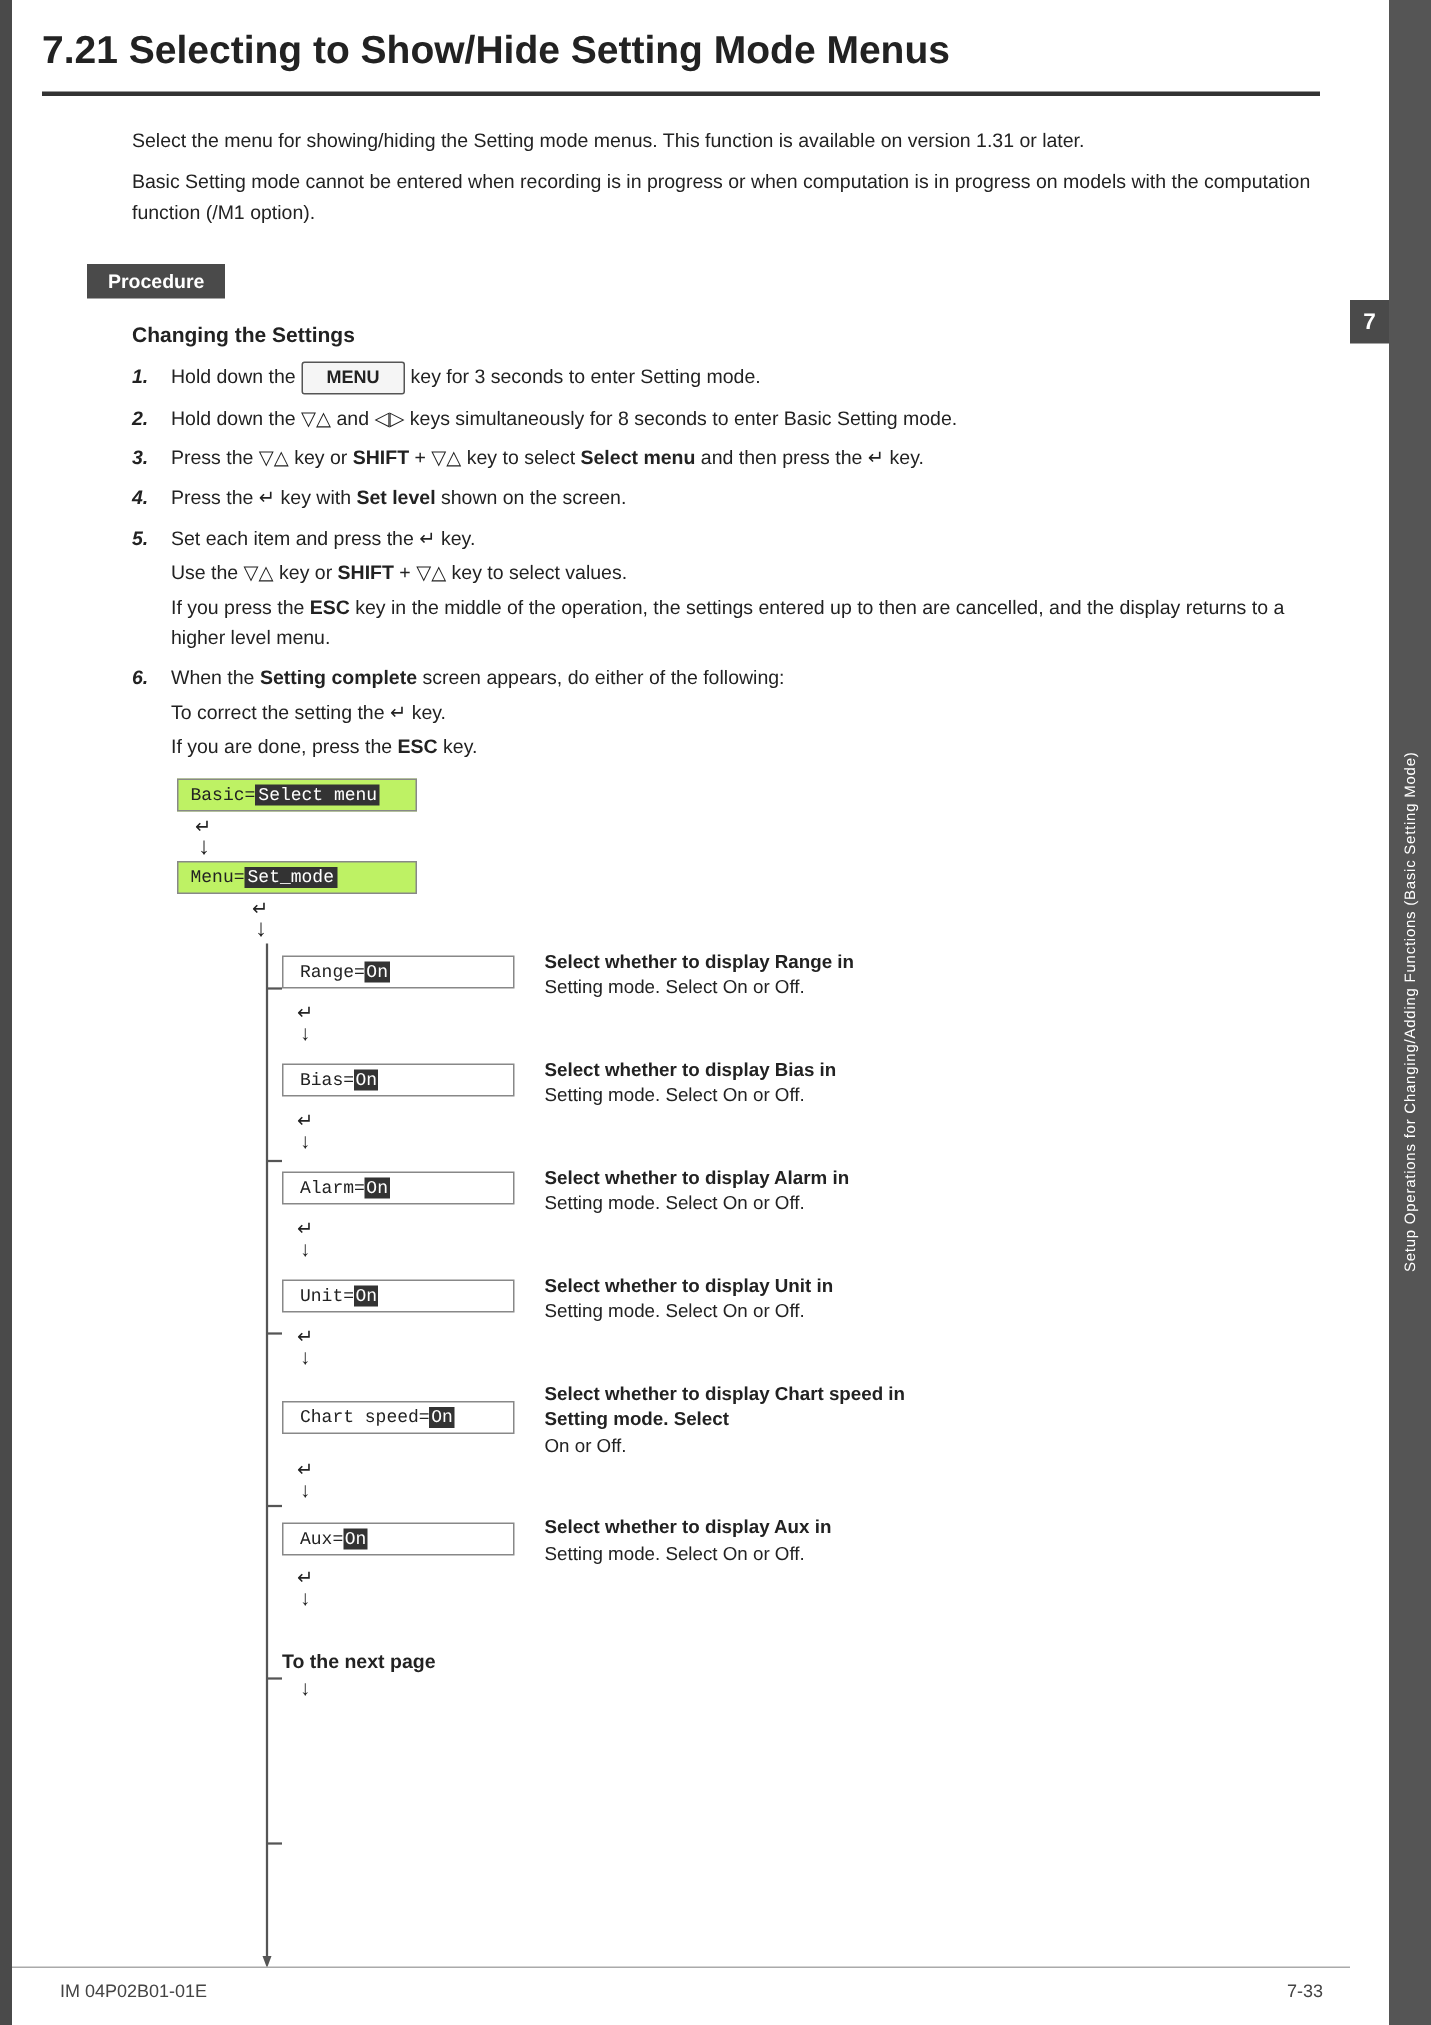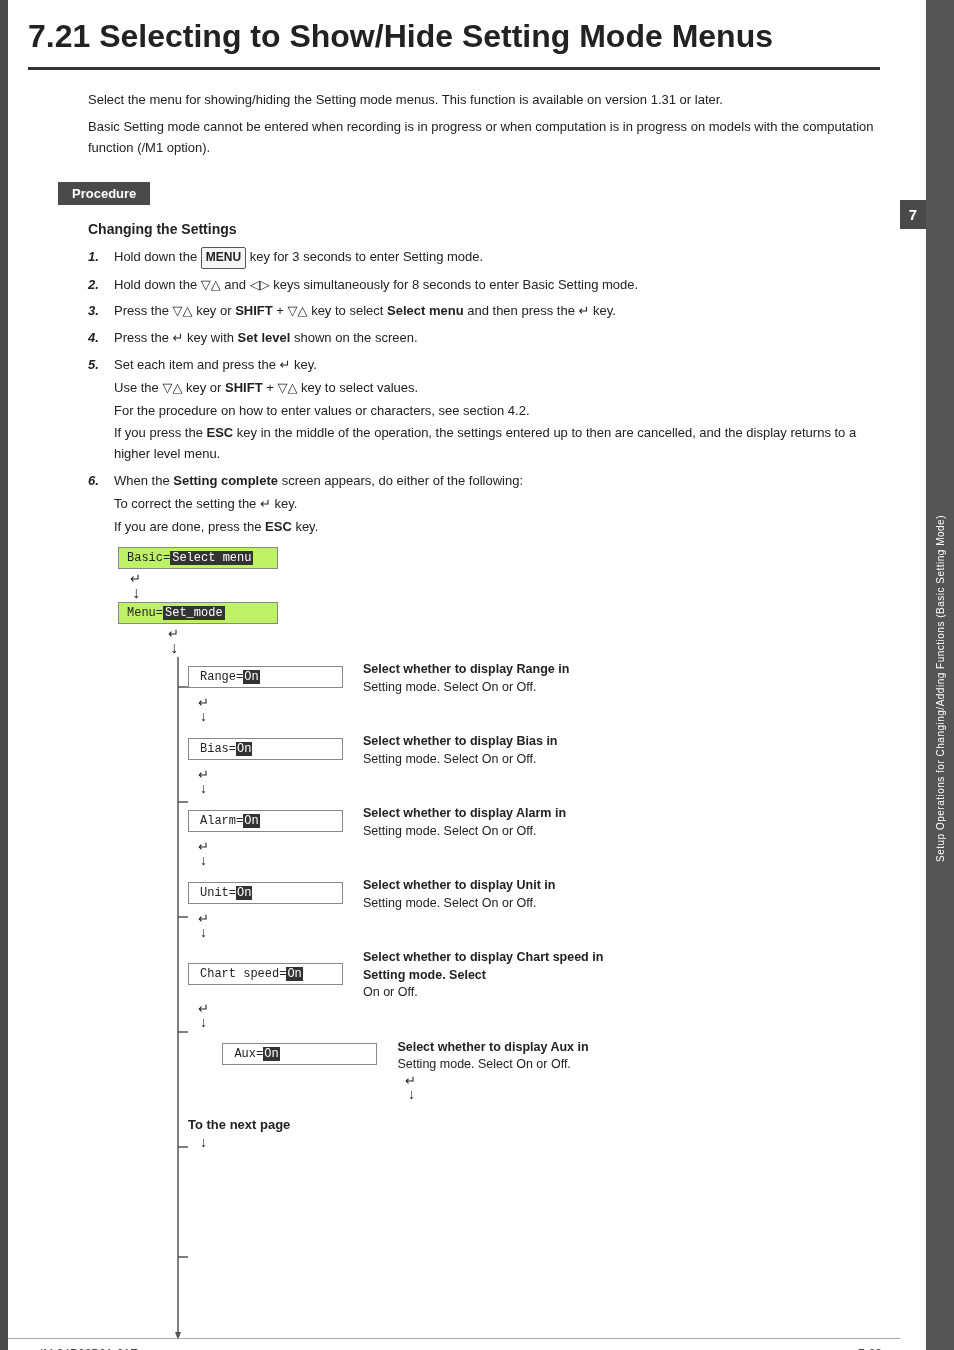--- a/index.html
+++ b/index.html
@@ -66,21 +66,21 @@
       padding: 0 20px;
     }
 
     
     .page-header {
       border-bottom: 3px solid #333;
       padding: 18px 0 12px 0;
       margin-bottom: 20px;
     }
     .page-header h1 {
-      font-size: 32px;
+      font-size: 26px;
       font-weight: bold;
       color: #222;
     }
 
     
     .intro-text {
       margin-bottom: 6px;
       line-height: 1.6;
       font-size: 13px;
     }
@@ -129,21 +129,21 @@
     }
     .step-content .sub-line {
       display: block;
       margin-top: 2px;
     }
 
     
     .key-box {
       display: inline-block;
       border: 1px solid #555;
-      padding: 0 4px;
+      padding: 0 16px;
       font-size: 12px;
       background: #f5f5f5;
       border-radius: 2px;
       font-weight: bold;
     }
 
     
     .menu-box {
       font-family: 'Courier New', monospace;
       font-size: 12px;
@@ -263,21 +263,20 @@
         <span class="step-content">
           Press the ↵ key with <strong>Set level</strong> shown on the screen.
         </span>
       </li>
 
       <li>
         <span class="step-num italic">5.</span>
         <span class="step-content">
           Set each item and press the ↵ key.<br>
           <span class="sub-line">Use the ▽△ key or <strong>SHIFT</strong> + ▽△ key to select values.</span>
-          <span class="sub-line">For the procedure on how to enter values or characters, see section 4.2.</span>
           <span class="sub-line">If you press the <strong>ESC</strong> key in the middle of the operation, the settings entered up to then are cancelled, and the display returns to a higher level menu.</span>
         </span>
       </li>
 
       <li>
         <span class="step-num bold italic">6.</span>
         <span class="step-content">
           When the <strong>Setting complete</strong> screen appears, do either of the following:<br>
           <span class="sub-line">To correct the setting the ↵ key.</span>
           <span class="sub-line">If you are done, press the <strong>ESC</strong> key.</span>
@@ -395,21 +394,21 @@
                 </div>
                 <div class="desc-text">
                   <strong>Select whether to display Chart speed in Setting mode. Select</strong><br>
                   <span>On or Off.</span>
                 </div>
               </div>
               <div style="margin-left:10px; font-size:13px; line-height:1;">↵</div>
               <div style="margin-left:12px; font-size:14px; line-height:1;">↓</div>
             </div>
 
-            <div style="margin-bottom:12px; display:flex; flex-direction:column; align-items:center;">
+            <div style="margin-bottom:24px; display:flex; flex-direction:column; align-items:flex-start;">
               <div style="display:flex; flex-direction:row; align-items:center;">
                 <div class="item-box">
                   Aux=<span class="on-highlight">On</span>
                 </div>
                 <div class="desc-text">
                   <strong>Select whether to display Aux in</strong><br>
                   <span>Setting mode. Select On or Off.</span>
                 </div>
               </div>
               <div style="margin-left:10px; font-size:13px; line-height:1;">↵</div>

